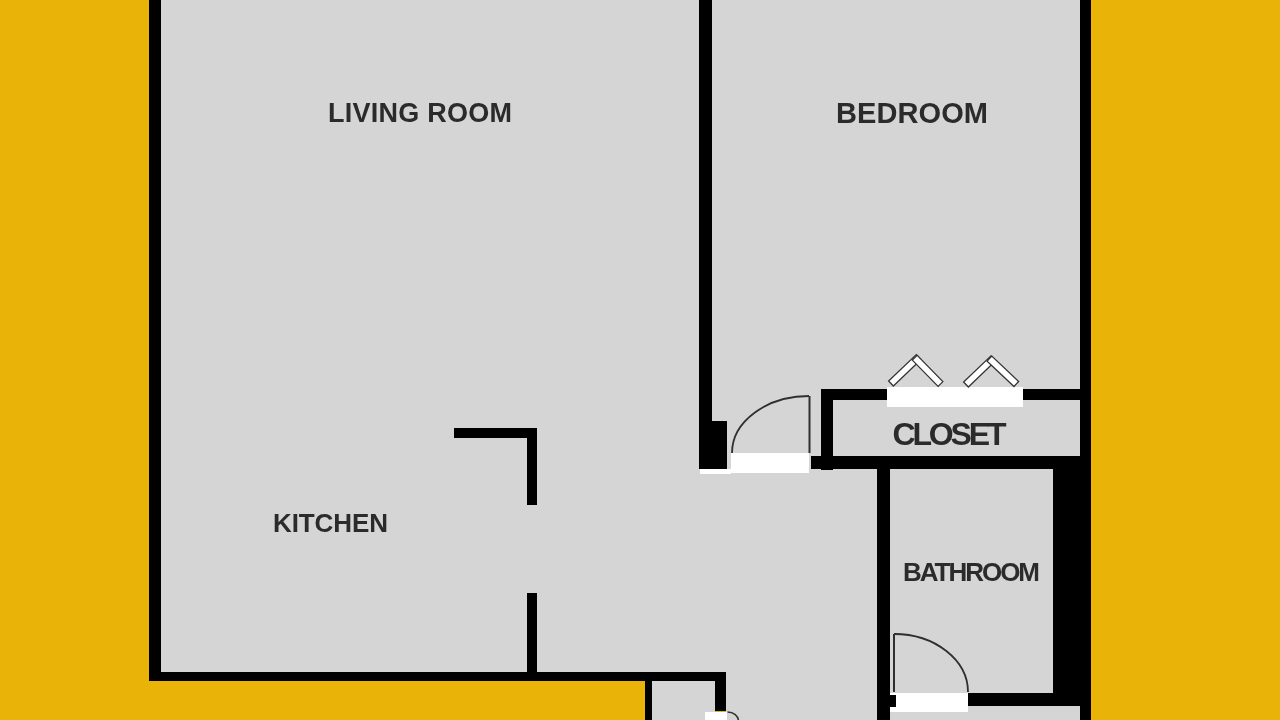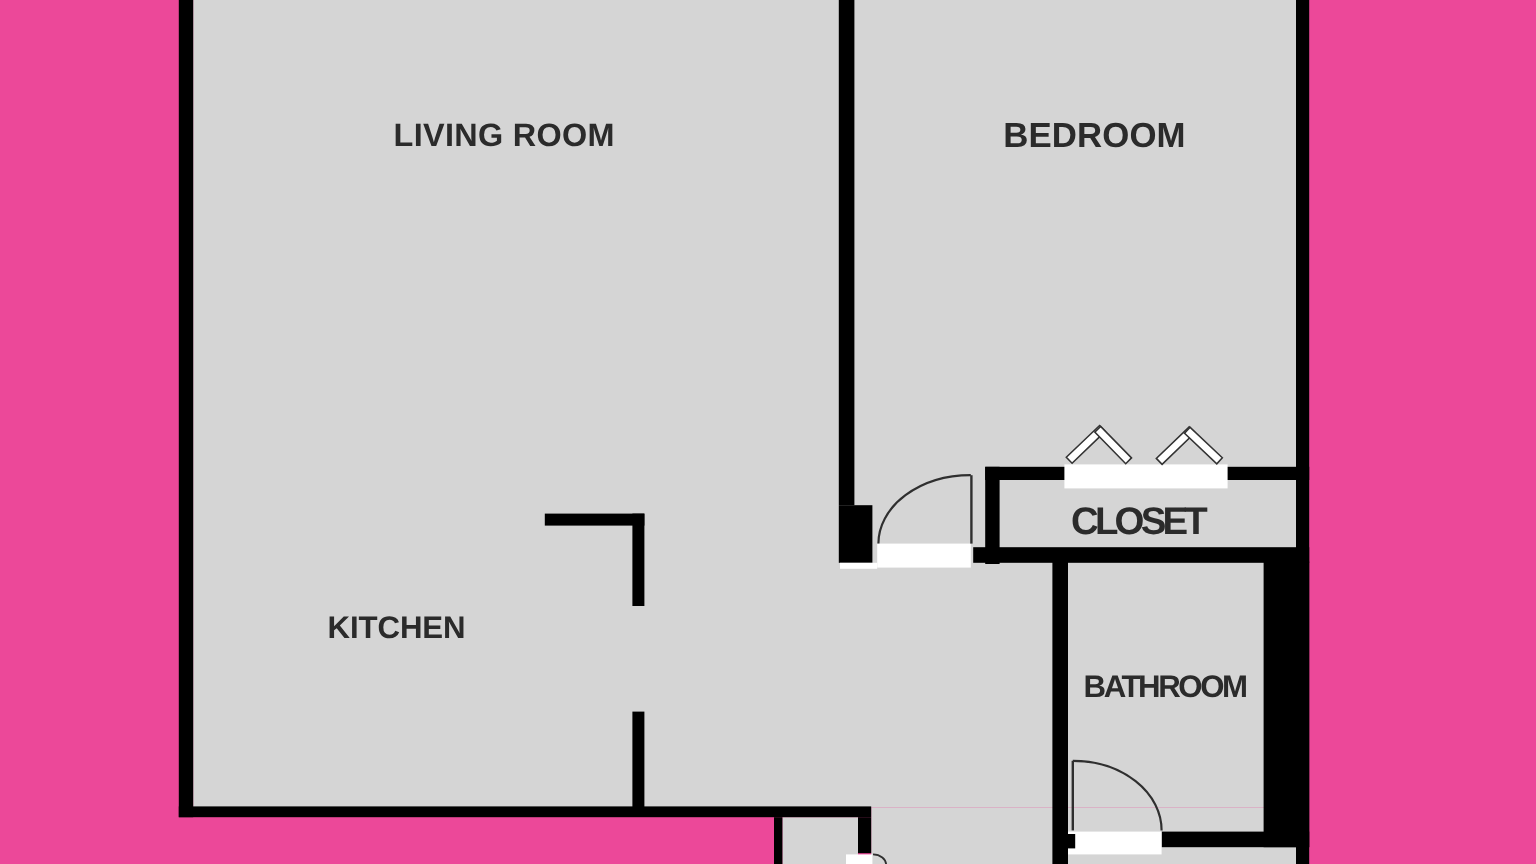--- a/index.html
+++ b/index.html
@@ -1,16 +1,16 @@
 <!DOCTYPE html>
 <html><head>
 <meta charset="utf-8">
 <style>
   html,body{margin:0;padding:0;background:#ffffff;}
-  #stage{position:relative;width:1280px;height:720px;overflow:hidden;background:#ec4899;}
+  #stage{position:relative;width:1280px;height:720px;overflow:hidden;background:#eab308;}
   svg{display:block;}
   text{font-family:"Liberation Sans", sans-serif;font-weight:bold;fill:#2b2b2b;}
 </style>
 </head>
 <body>
 <div id="stage">
 <svg width="1280" height="720" viewBox="0 0 1280 720" xmlns="http://www.w3.org/2000/svg">
 
   <rect x="161" y="0" width="919" height="673" fill="#d5d5d5"></rect>
   <rect x="726" y="673" width="354" height="47" fill="#d5d5d5"></rect>

